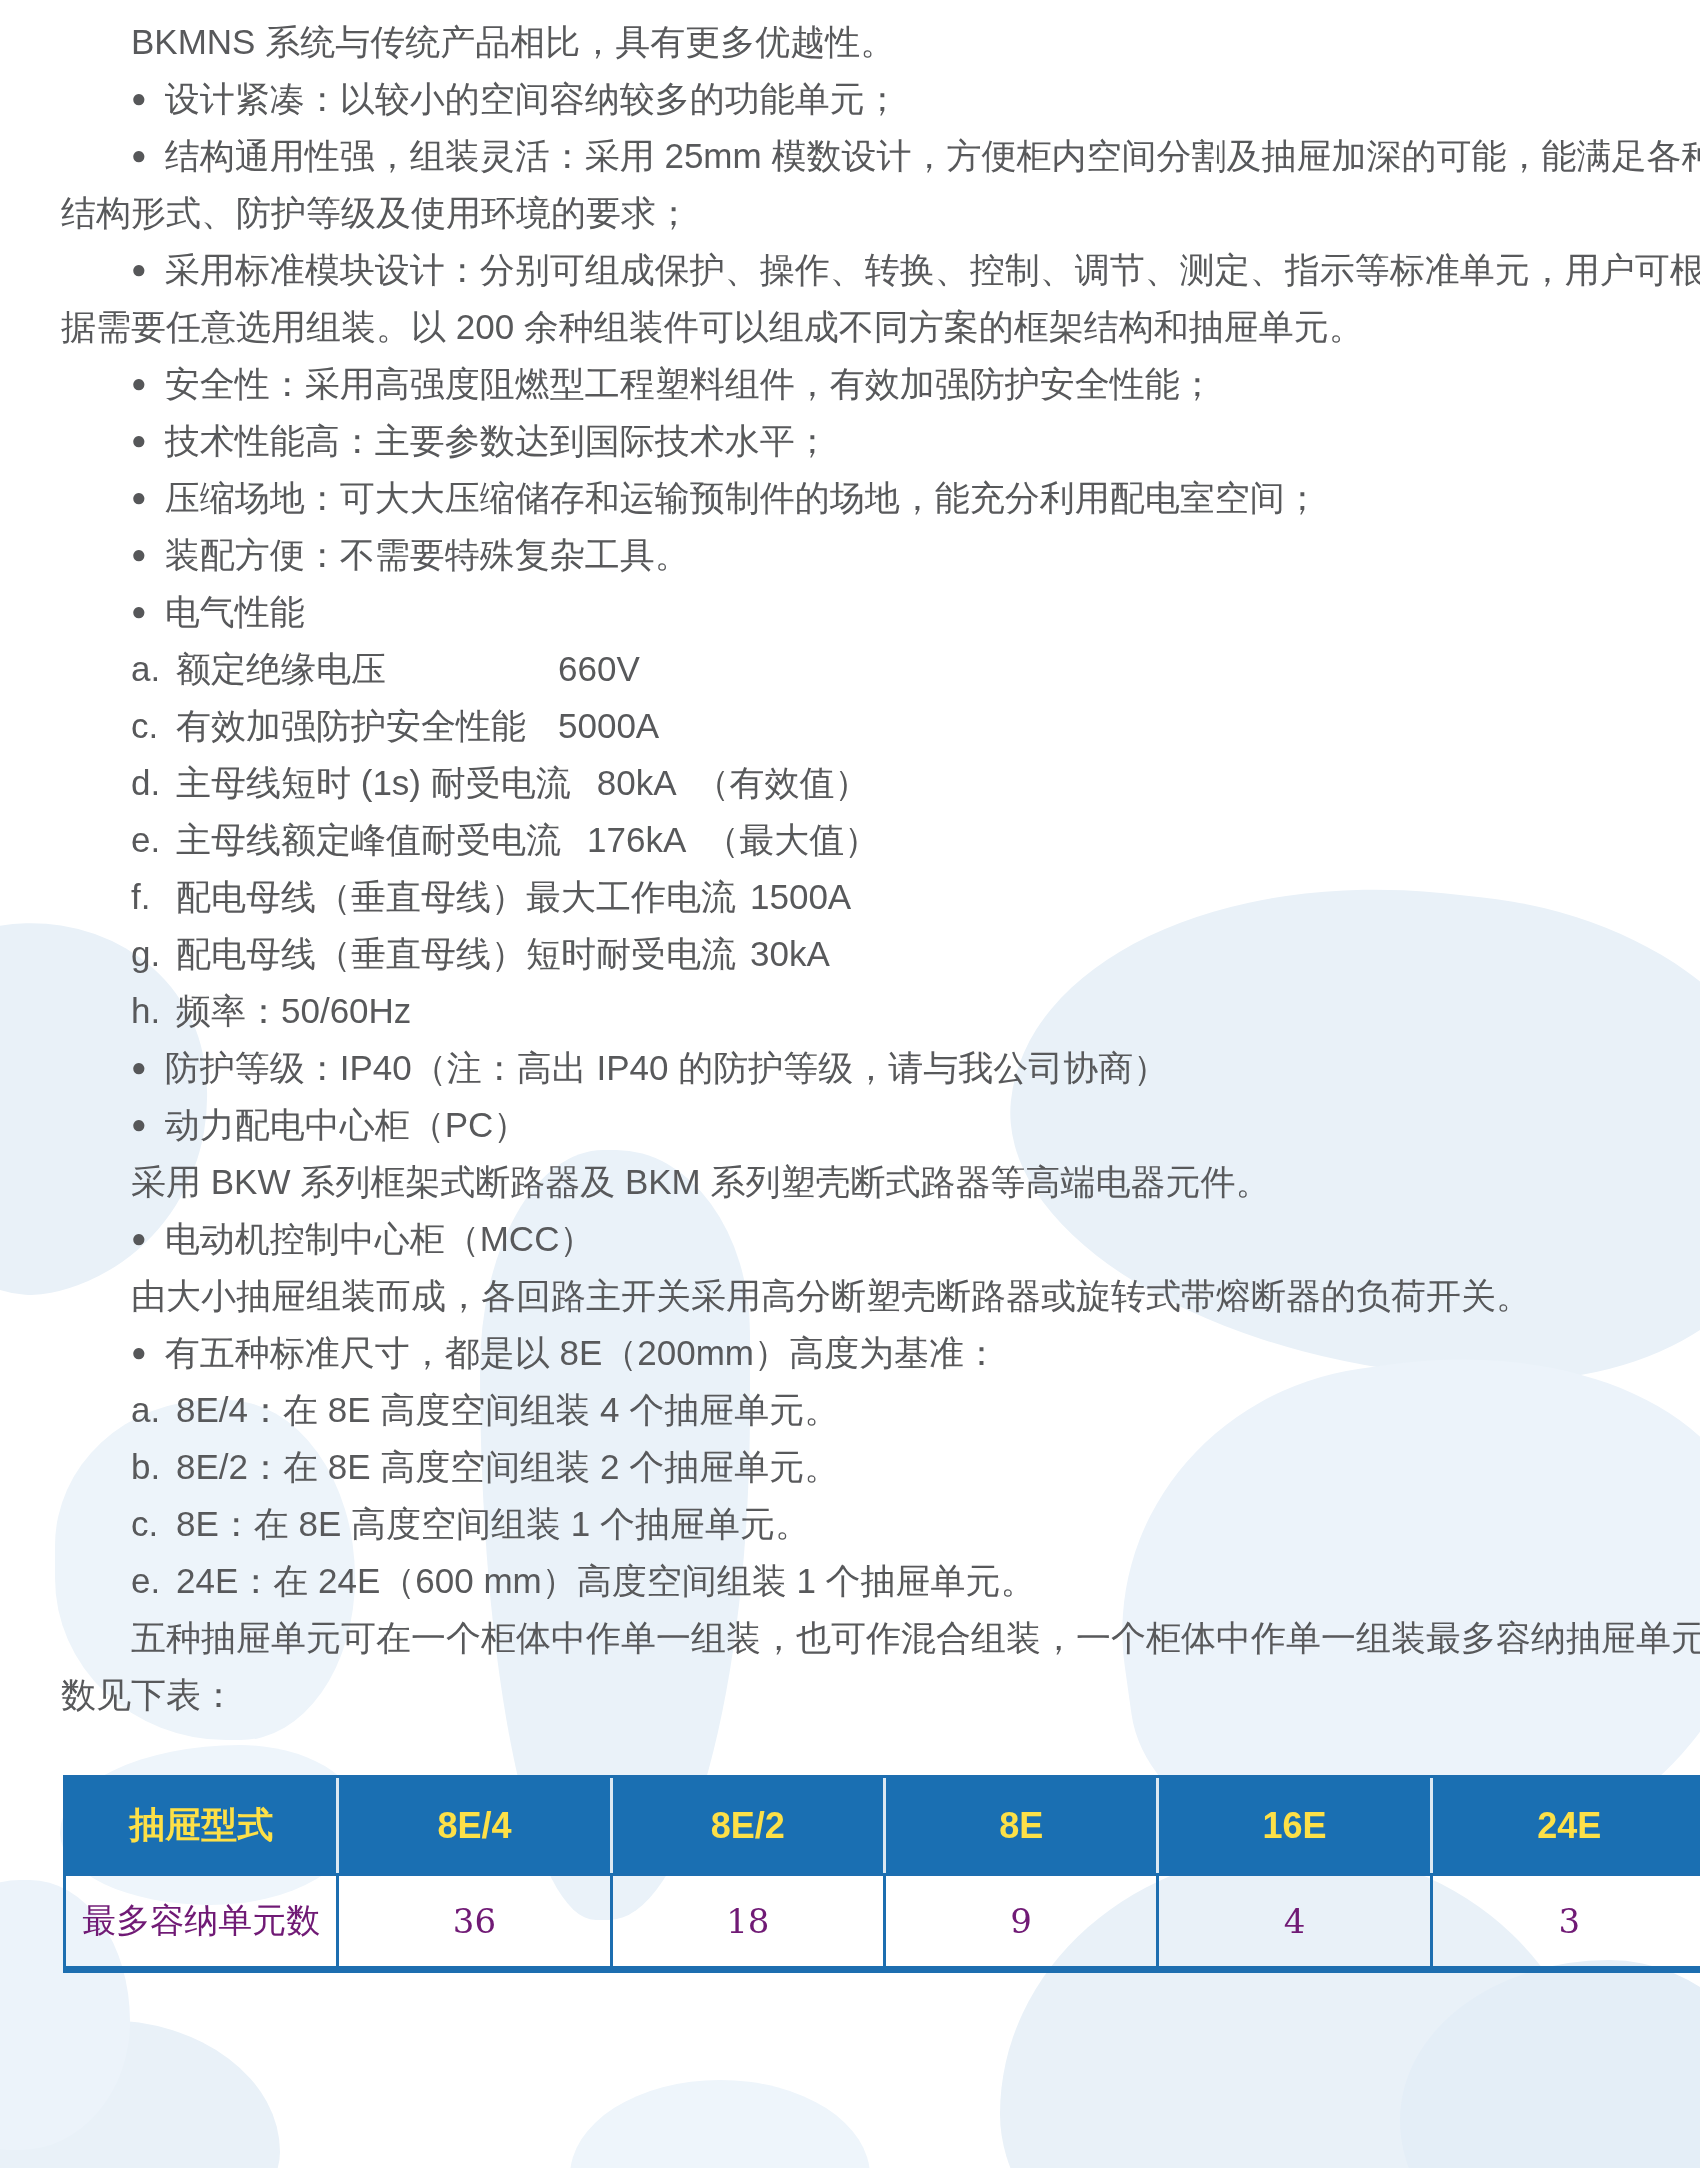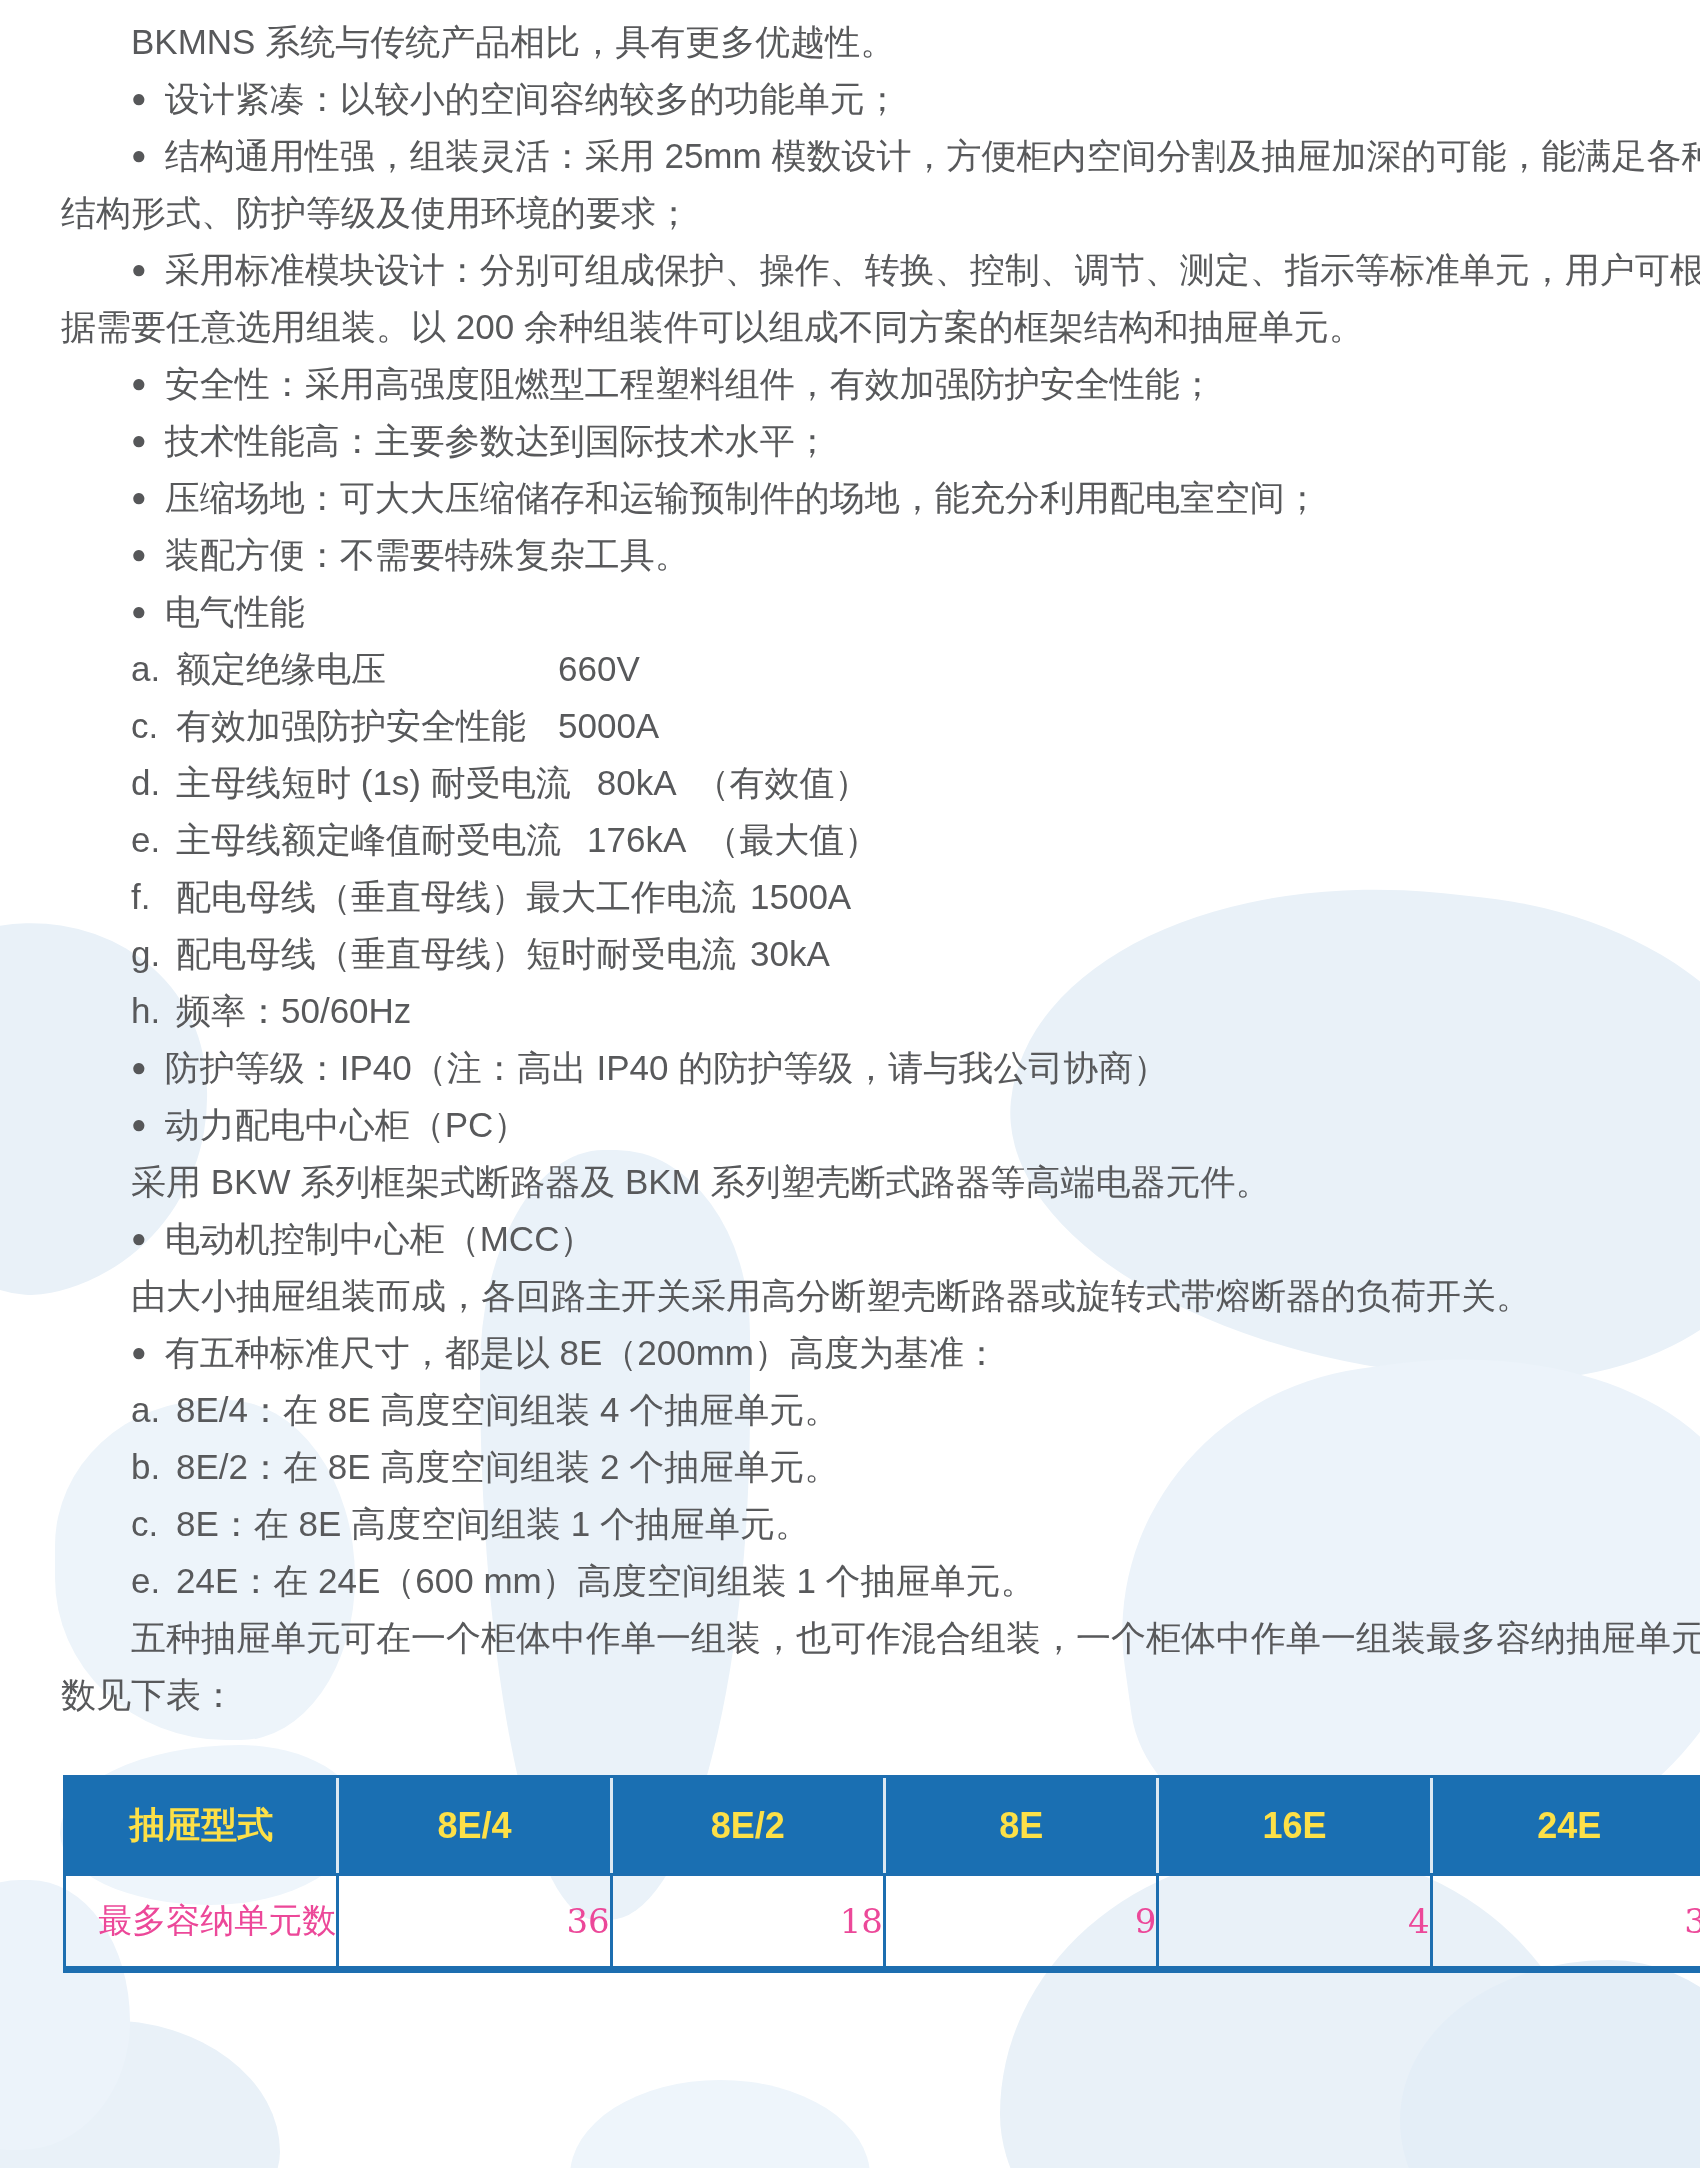--- a/index.html
+++ b/index.html
@@ -78,24 +78,24 @@
     font-weight:bold;
     font-size:36px;
     height:95px;
     text-align:center;
     border-right:3px solid #dbe8f2;
     padding:0;
   }
   .spec-table th:last-child{border-right:none;}
   .spec-table td{
     background:transparent;
-    color:#ec4899;
+    color:#701a75;
     font-size:34px;
     height:90px;
-    text-align:right;
+    text-align:center;
     border-top:3px solid #1d6eb0;
     border-right:3px solid #1d6eb0;
     padding:0;
     font-family:"DejaVu Serif","Liberation Serif",serif;
   }
   .spec-table td:last-child{border-right:none;}
 </style>
 </head>
 <body>
 

